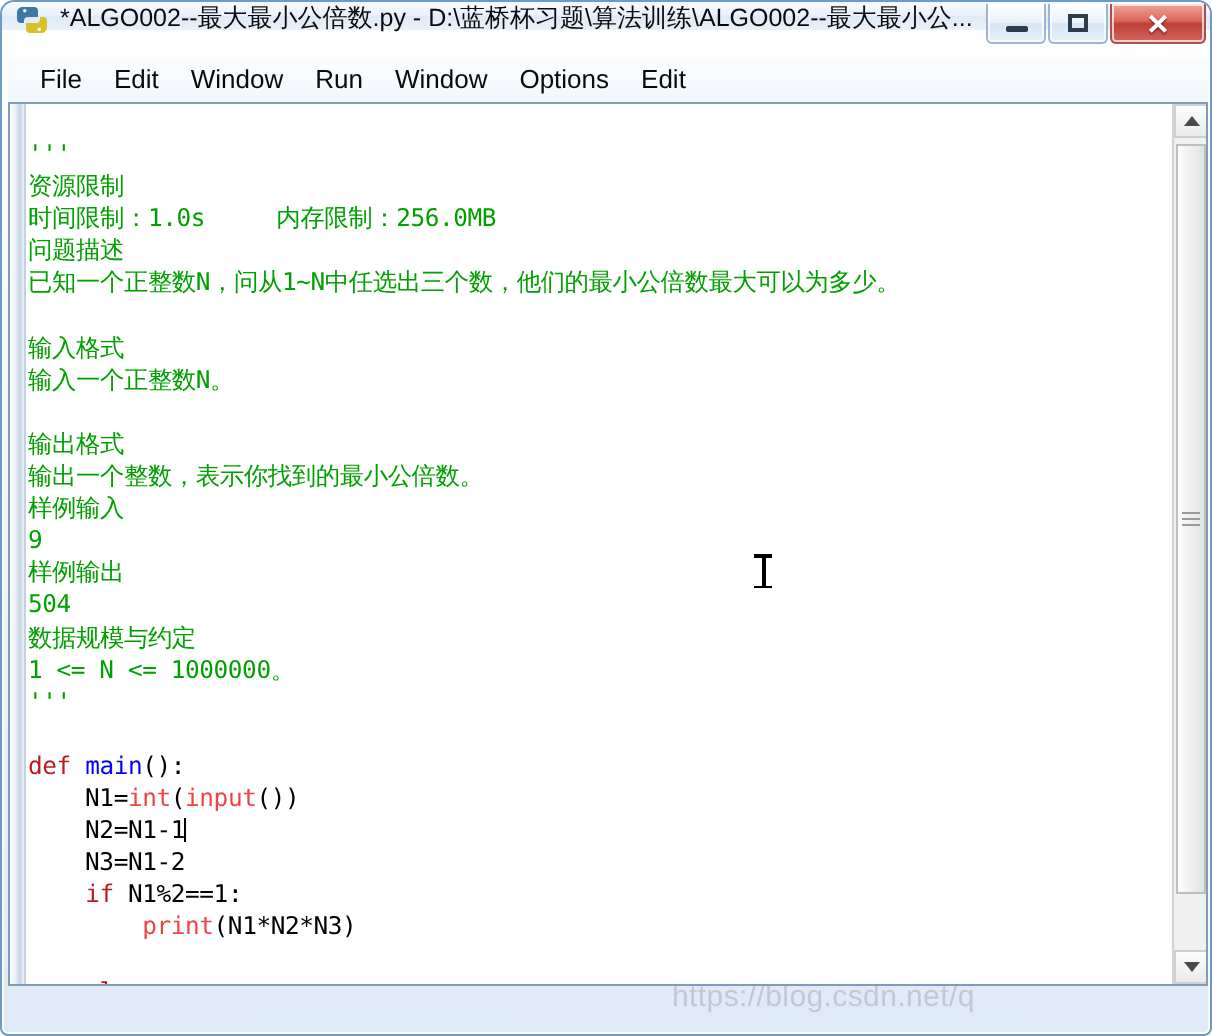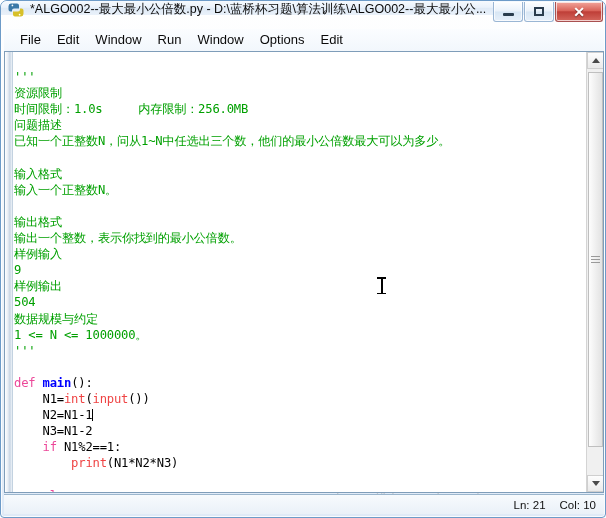--- a/index.html
+++ b/index.html
@@ -137,22 +137,22 @@
     overflow: hidden;
     font-family: "DejaVu Sans Mono", "Liberation Mono", monospace;
     font-size: 12.2px;
     line-height: 16.1px;
     color: #000000;
     white-space: pre;
     letter-spacing: -0.2px;
   }
   .code-area .ln { display: block; height: 16.1px; }
   .str  { color: #00a000; }
-  .kw   { color: #ec4899; }
-  .def  { color: #0000ff; font-weight: bold; }
+  .kw   { color: #b91c1c; }
+  .def  { color: #0000ff; }
   .bi   { color: #ef4444; }
   .caret {
     display: inline-block;
     width: 1px; height: 12px;
     background: #000;
     vertical-align: -2px;
     margin-left: -1px;
   }
 
   
@@ -307,24 +307,20 @@
         </span>
       </div>
       <div class="sb-arrow down">
         <span class="tri down"></span>
       </div>
     </div>
   </div>
 
   <div class="watermark">https://blog.csdn.net/q</div>
 
-  <div class="statusbar">
-    <span class="status-text">Ln: 21</span>
-    <span class="status-text">Col: 10</span>
-  </div>
 
   <div class="ibeam">
     <span class="bar t"></span>
     <span class="stem"></span>
     <span class="bar b"></span>
   </div>
 
 </div>
 
 </body></html>

